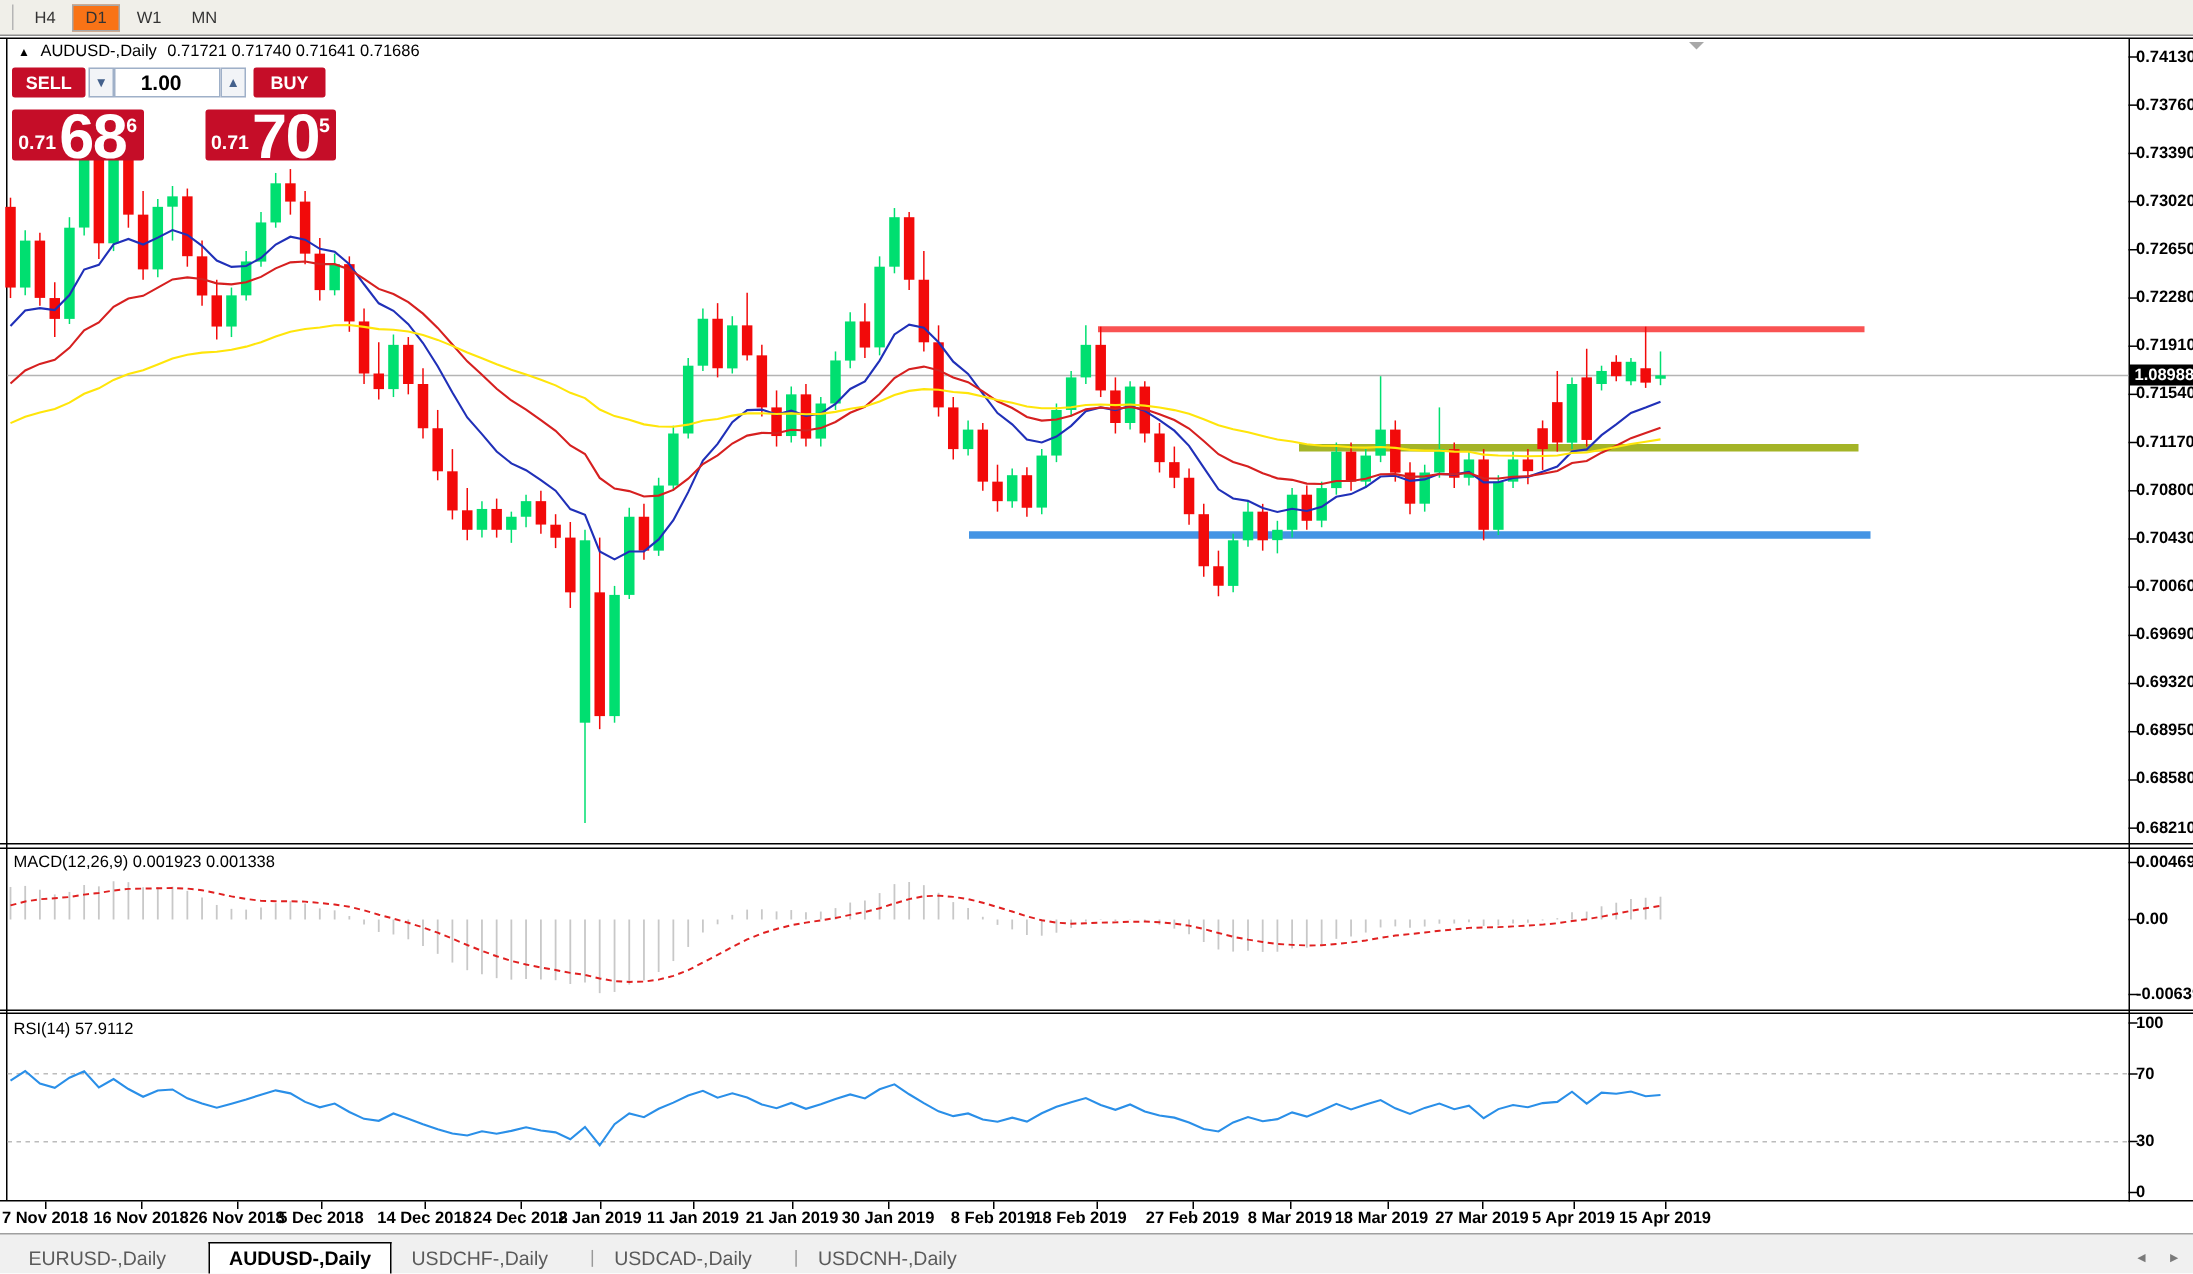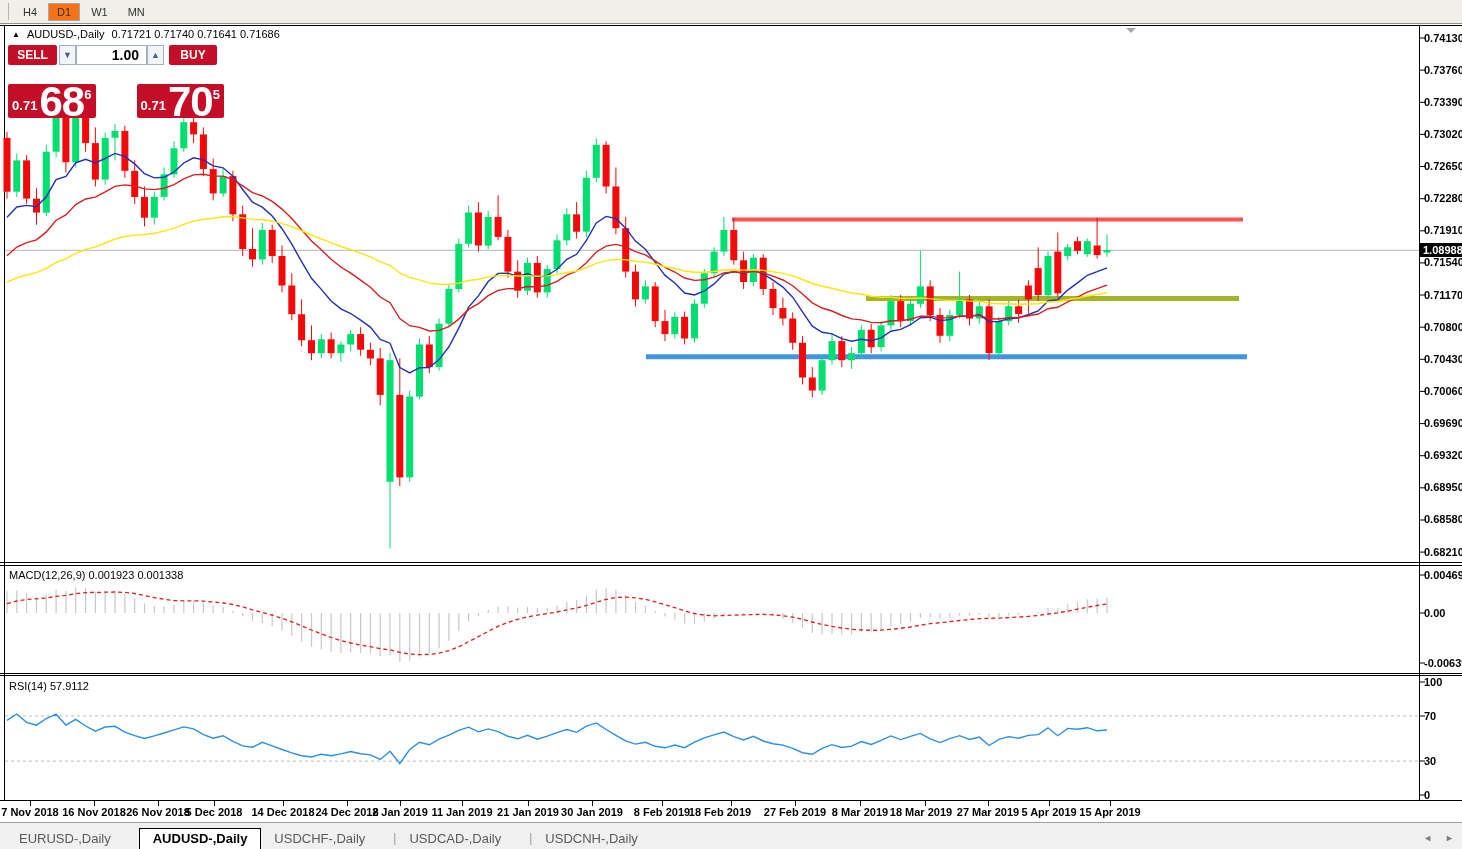--- a/index.html
+++ b/index.html
@@ -31,22 +31,22 @@
   .trade-panel { position:absolute; top:45px; left:8px; width:216px; z-index:4; }
   .tp-row1 { display:flex; height:20px; }
   .tp-btn { background:#c50d28; color:#ffffff; font-size:12px; font-weight:bold;
     display:flex; align-items:center; justify-content:center; border-radius:2px; cursor:pointer; }
   .tp-sell { width:49px; }
   .tp-buy  { width:48px; margin-left:5px; }
   .spin-btn { width:17px; height:20px; background:#f2f4f7; border:1px solid #9fb0c8;
     color:#44618c; font-size:9px; display:flex; align-items:center; justify-content:center; cursor:pointer; }
   .spin-down { margin-left:2px; }
   .vol-field { width:71px; height:20px; border:1px solid #9fb0c8; background:#fff;
-    font-size:14px; font-weight:bold; text-align:right; padding-right:7px; line-height:18px; }
-  .tp-row2 { display:flex; margin-top:19px;gap:35px; }
+    font-size:14px; font-weight:bold; text-align:right; padding-right:25px; line-height:18px; }
+  .tp-row2 { display:flex; margin-top:8px;gap:35px; }
   .price-box { width:105px; height:34px; background:#c50d28; border-radius:2px; color:#fff;
     display:flex; align-items:center; justify-content:center; cursor:pointer; }
   .price-box + .price-box { margin-left:6px; }
   .pb-small { font-size:13px; font-weight:bold; align-self:flex-end; margin:0 2px 5px 0; }
   .pb-big   { font-size:42px; font-weight:bold; line-height:31px; letter-spacing:-1px; }
   .pb-sup   { font-size:13px; font-weight:bold; align-self:flex-start; margin-top:3px; }
 
   
   .axis-label { position:absolute; left:1424px; font-size:11px; font-weight:bold; color:#000;
     white-space:nowrap; z-index:3; }

